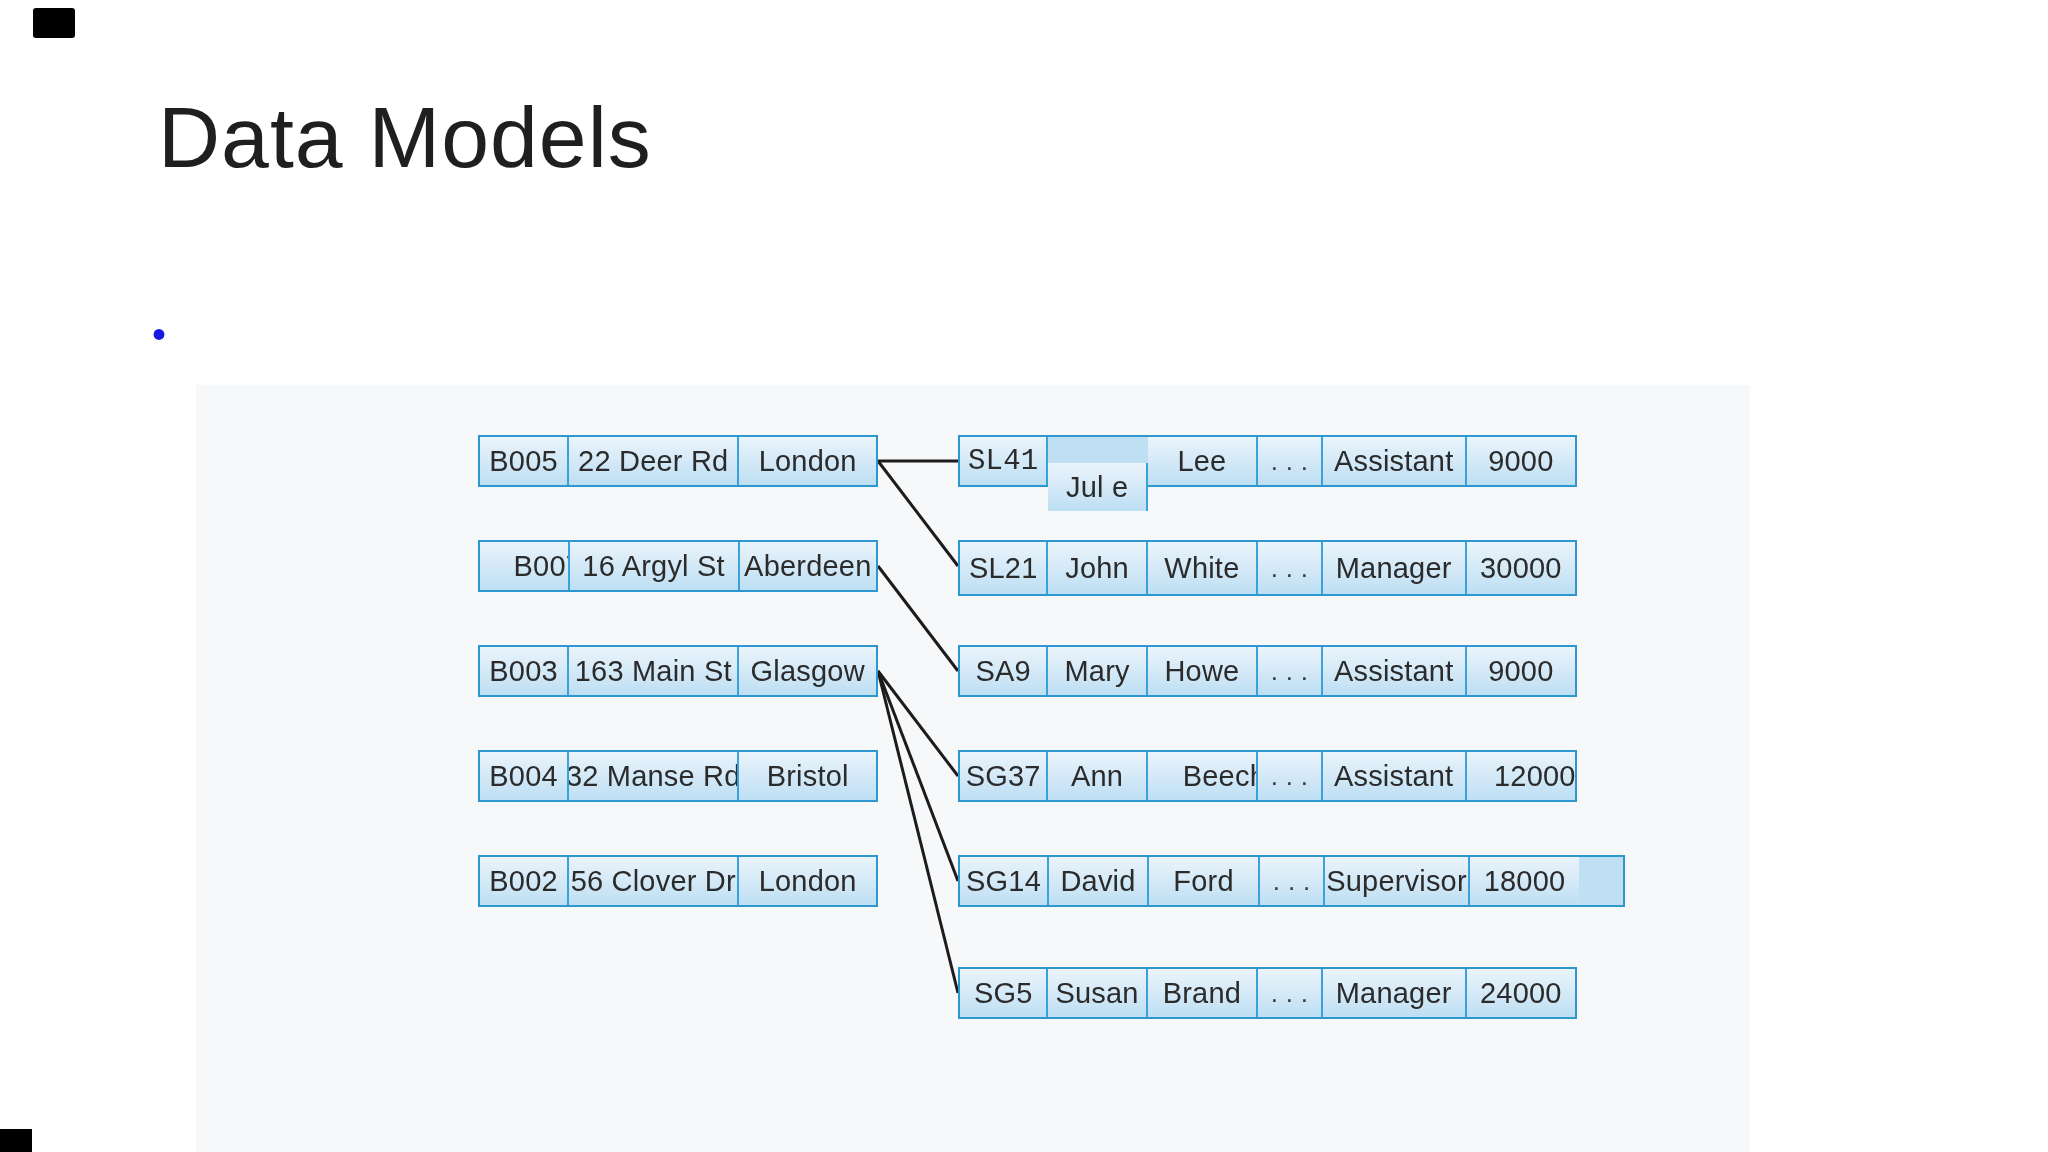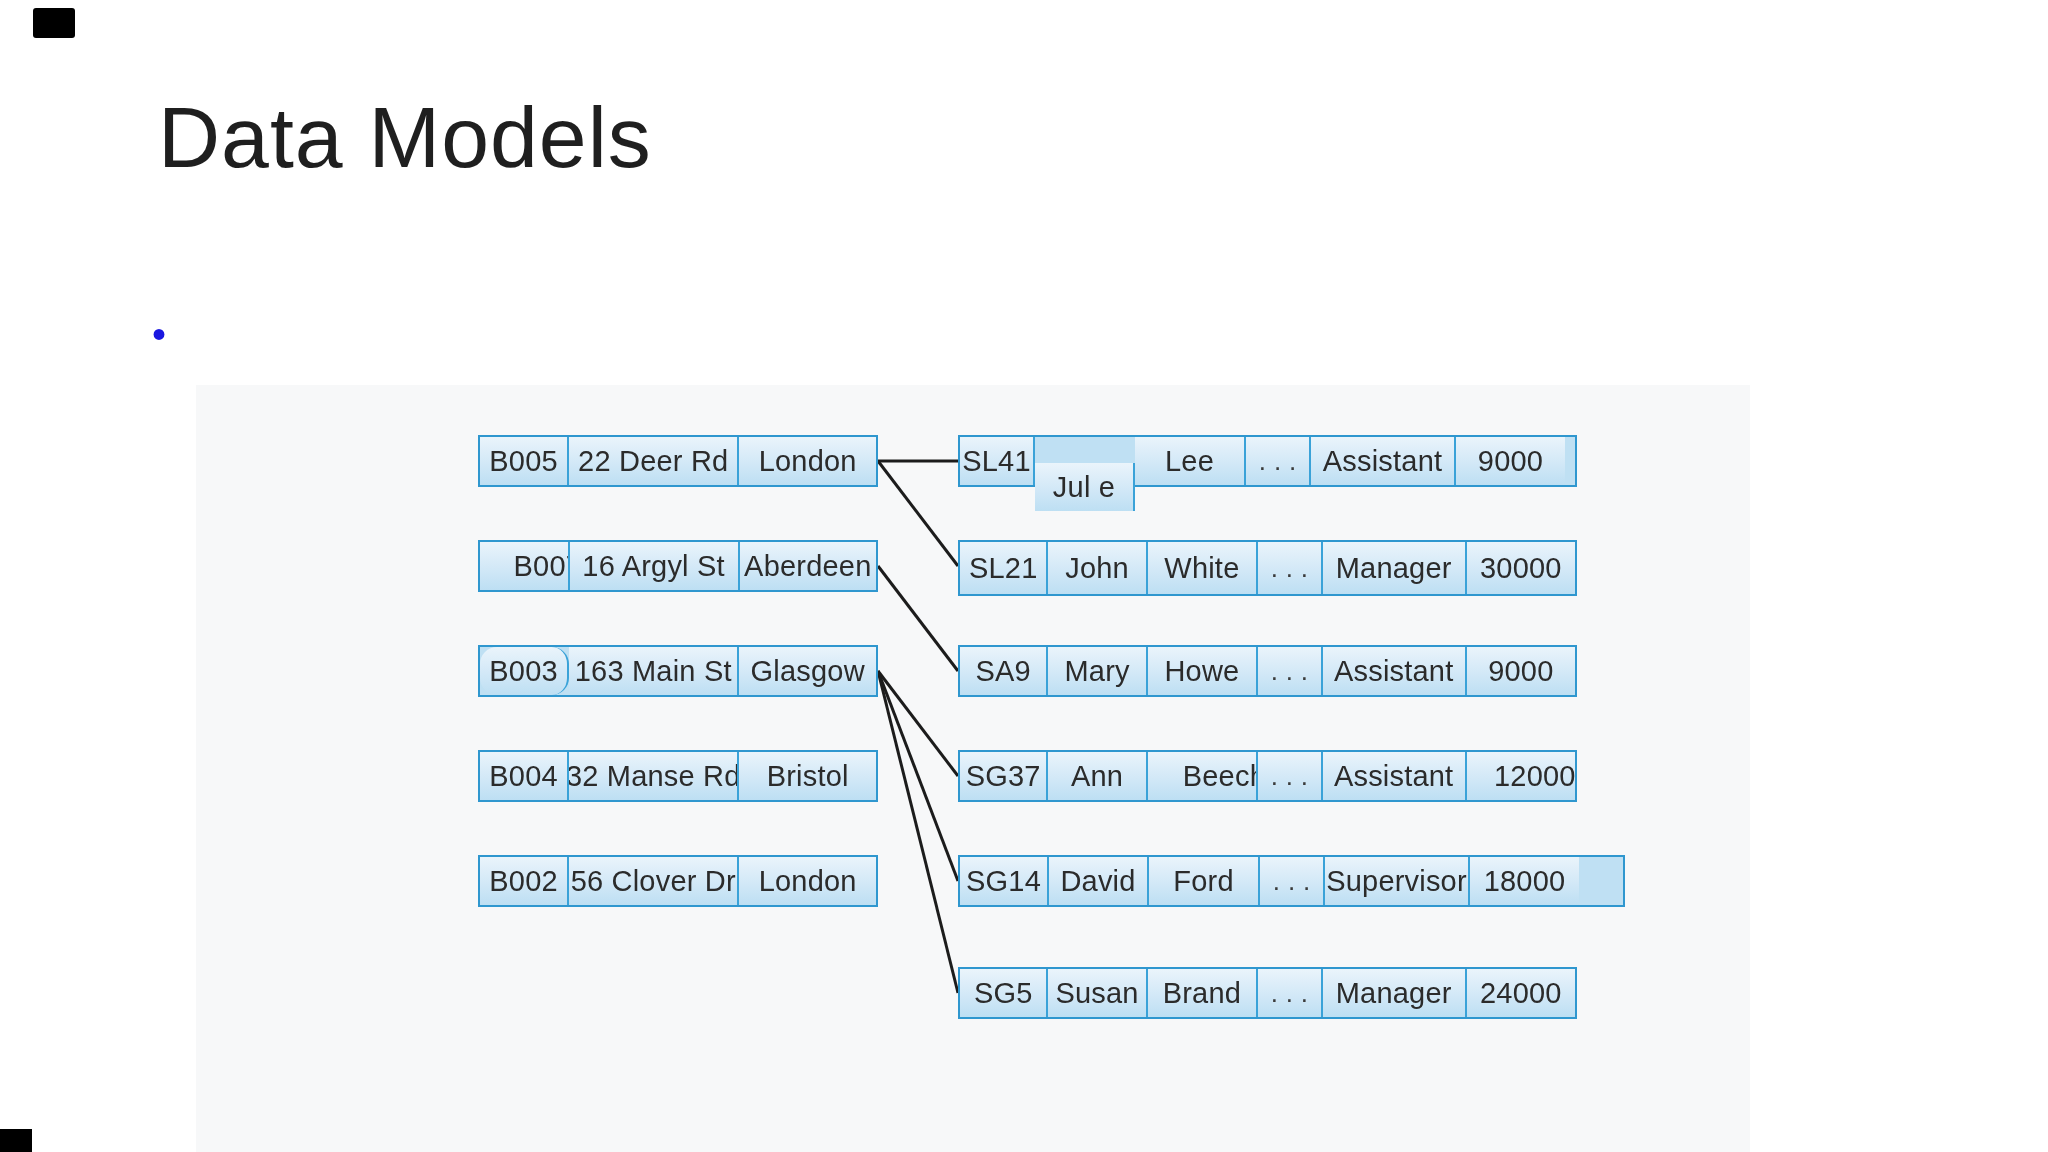--- a/index.html
+++ b/index.html
@@ -73,36 +73,36 @@
         <div class="record-cell" style="width: 90px;">B005</div>
         <div class="record-cell" style="width: 172px;">22 Deer Rd</div>
         <div class="record-cell" style="width: 138px;">London</div>
       </div>
       <div class="record-row" style="left: 478px; top: 540px; width: 400px; height: 52px;">
         <div class="record-cell" style="width: 90px; padding-left: 48px;">B007</div>
         <div class="record-cell" style="width: 172px;">16 Argyl St</div>
         <div class="record-cell" style="width: 138px;">Aberdeen</div>
       </div>
       <div class="record-row" style="left: 478px; top: 645px; width: 400px; height: 52px;">
-        <div class="record-cell" style="width: 90px; border-radius: 17px;">B003</div>
+        <div class="record-cell" style="width: 90px;">B003</div>
         <div class="record-cell" style="width: 172px;">163 Main St</div>
         <div class="record-cell" style="width: 138px;">Glasgow</div>
       </div>
       <div class="record-row" style="left: 478px; top: 750px; width: 400px; height: 52px;">
         <div class="record-cell" style="width: 90px;">B004</div>
         <div class="record-cell" style="width: 172px;">32 Manse Rd</div>
         <div class="record-cell" style="width: 138px;">Bristol</div>
       </div>
       <div class="record-row" style="left: 478px; top: 855px; width: 400px; height: 52px;">
         <div class="record-cell" style="width: 90px;">B002</div>
         <div class="record-cell" style="width: 172px;">56 Clover Dr</div>
         <div class="record-cell" style="width: 138px;">London</div>
       </div>
       <div class="record-row" style="left: 958px; top: 435px; width: 619px; height: 52px;">
-        <div class="record-cell" style="width: 75px;">SL41</div>
+        <div class="record-cell" style="width: 89px; font-family: Liberation Mono, monospace;">SL41</div>
         <div class="record-cell" style="width: 100px; margin-top: 26px;">Jul e</div>
         <div class="record-cell" style="width: 111px;">Lee</div>
         <div class="record-cell ellipsis" style="width: 65px;">...</div>
         <div class="record-cell" style="width: 145px;">Assistant</div>
         <div class="record-cell" style="width: 109px;">9000</div>
       </div>
       <div class="record-row" style="left: 958px; top: 540px; width: 619px; height: 56px;">
         <div class="record-cell" style="width: 89px;">SL21</div>
         <div class="record-cell" style="width: 100px;">John</div>
         <div class="record-cell" style="width: 111px;">White</div>

